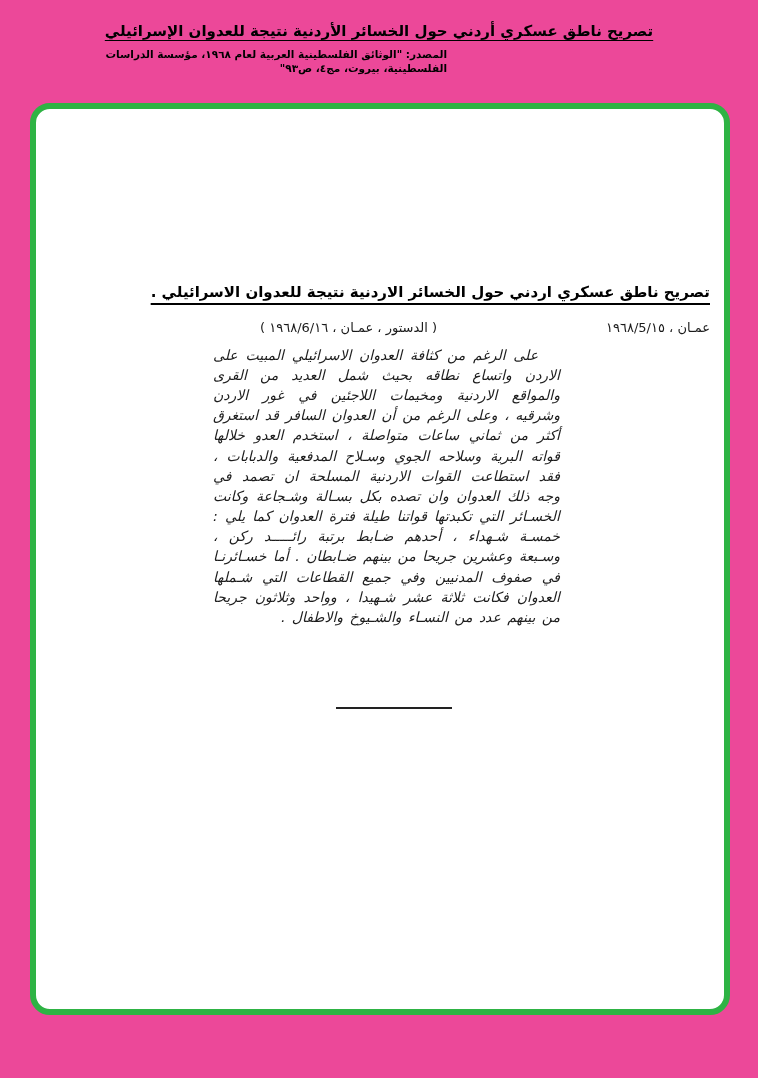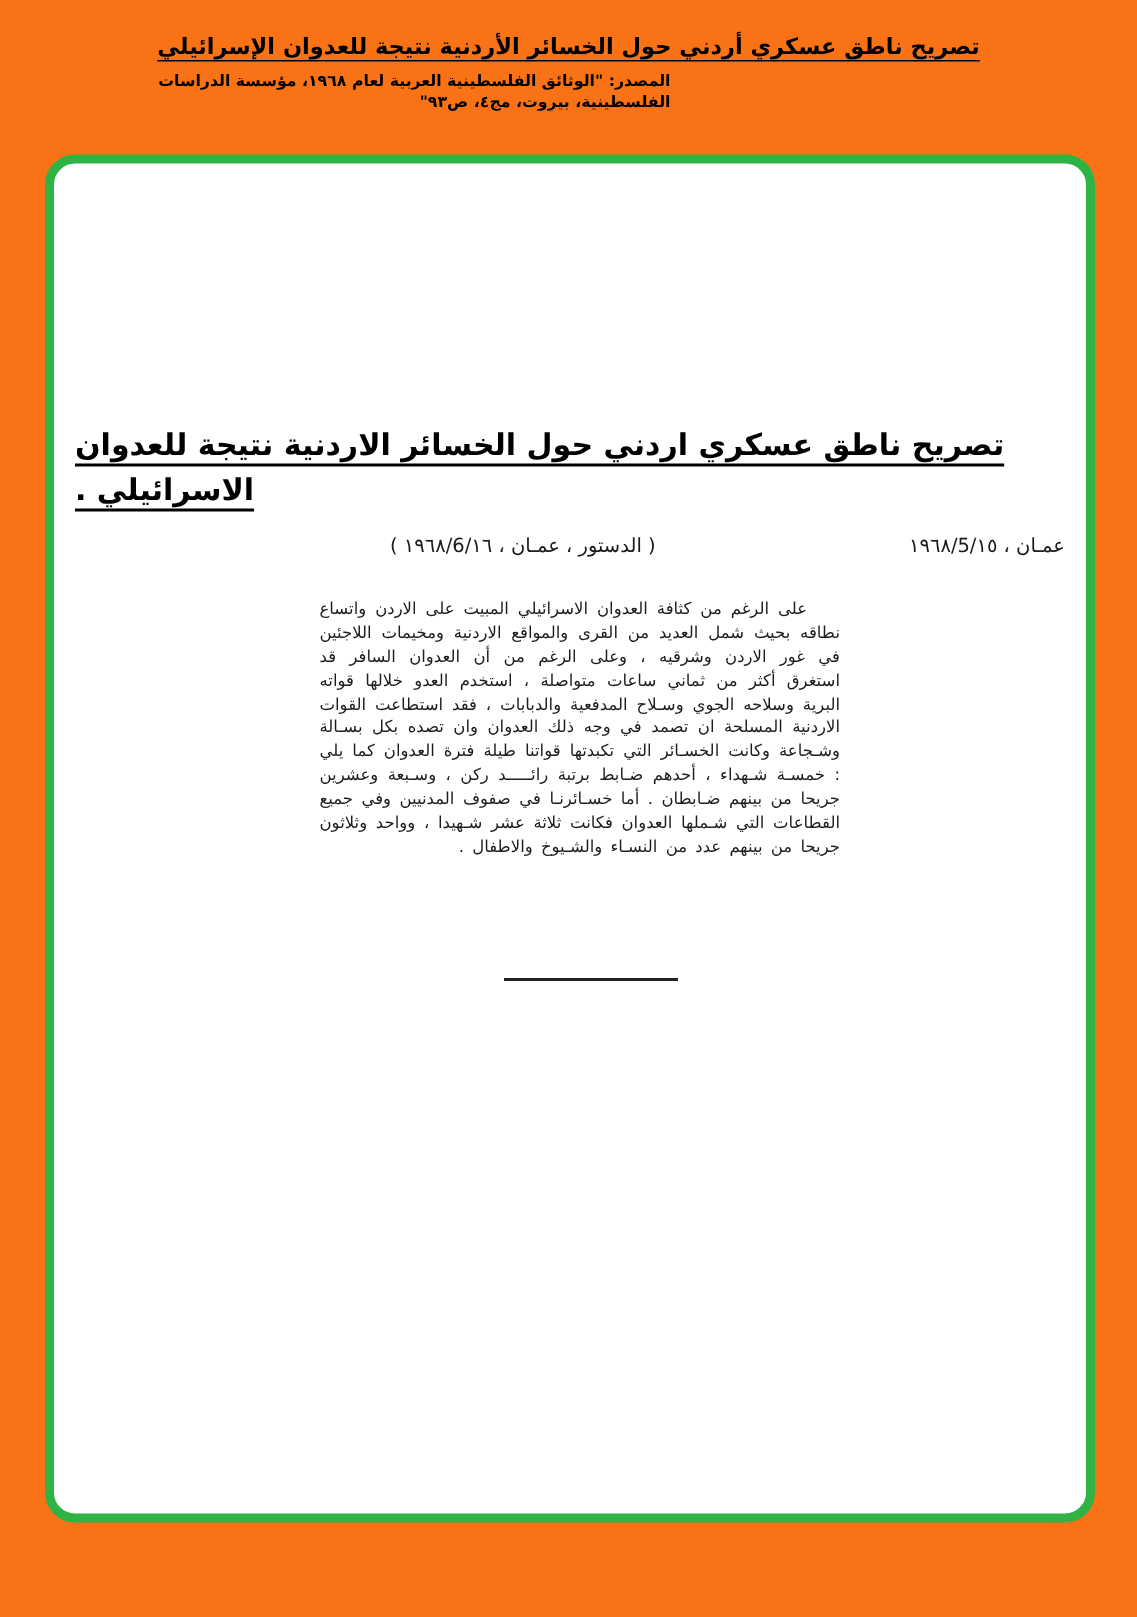--- a/index.html
+++ b/index.html
@@ -5,21 +5,21 @@
   * { margin: 0; padding: 0; box-sizing: border-box; }
   html, body { background: #ffffff; }
   body {
     font-family: "DejaVu Sans", sans-serif;
     color: #111111;
   }
   .page {
     position: relative;
     width: 758px;
     height: 1078px;
-    background: #f97316;
+    background: #ec4899;
     overflow: hidden;
   }
   
   .page-header {
     padding-top: 22px;
     direction: rtl;
   }
   .page-header h1 {
     text-align: center;
     font-size: 15px;
@@ -46,50 +46,51 @@
     border-radius: 20px;
     background: #ffffff;
     overflow: hidden;
   }
   .doc {
     direction: rtl;
     padding: 172px 14px 0 14px;
     color: #1a1a1a;
   }
   .doc-title {
-    text-align: left;
-    font-size: 20px;
+    text-align: right;
+    font-size: 15px;
     font-weight: bold;
     text-decoration: underline;
     text-decoration-thickness: 1.5px;
     text-underline-offset: 6px;
     line-height: 1.5;
     color: #000000;
   }
   .dateline {
     display: flex;
     direction: rtl;
     justify-content: space-between;
     align-items: baseline;
     margin-top: 16px;
     padding-left: 210px;
     font-size: 13px;
     color: #1a1a1a;
     white-space: nowrap;
   }
   .doc-body {
     width: 347px;
-    margin: 26px 150px 0 auto;
+    margin: 10px 150px 0 auto;
     text-align: justify;
     text-align-last: right;
     text-indent: 22px;
-    font-size: 11px;
+    font-size: 14px;
     line-height: 1.44;
     word-spacing: 2px;
     color: #1c1c1c;
+    font-style: italic;
   }
   .footnote-rule {
     width: 116px;
     border: 0;
     border-top: 2px solid #222222;
     margin: 80px auto 0 auto;
     transform: translateX(14px);
   }
 </style>
 </head>

